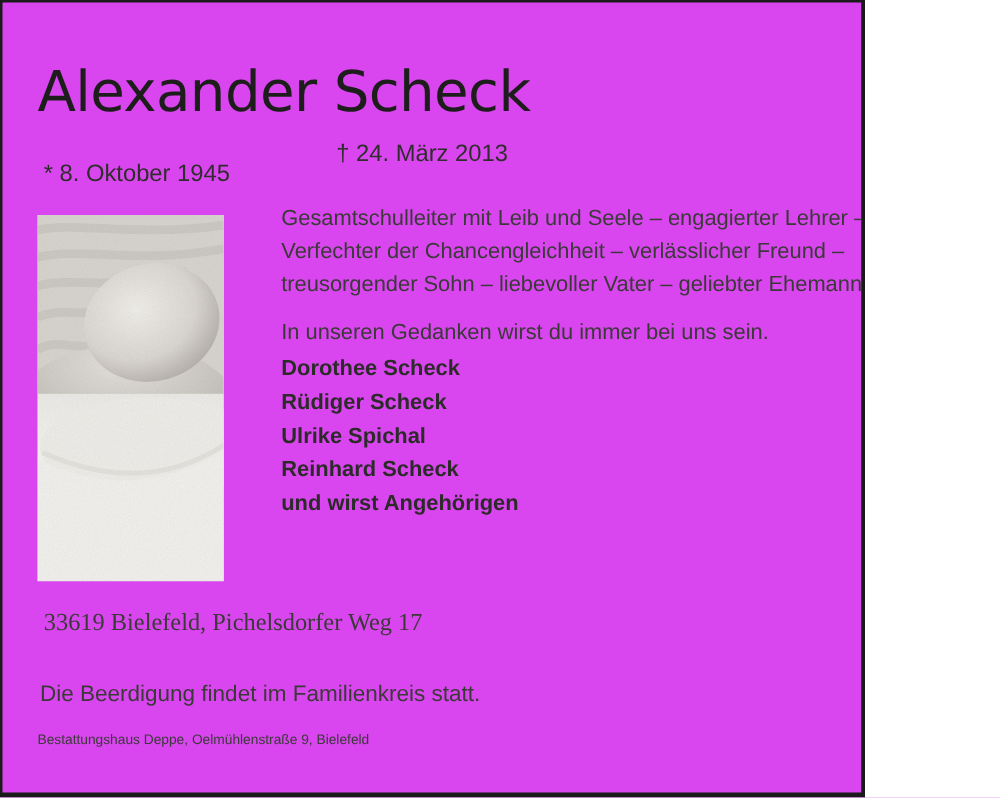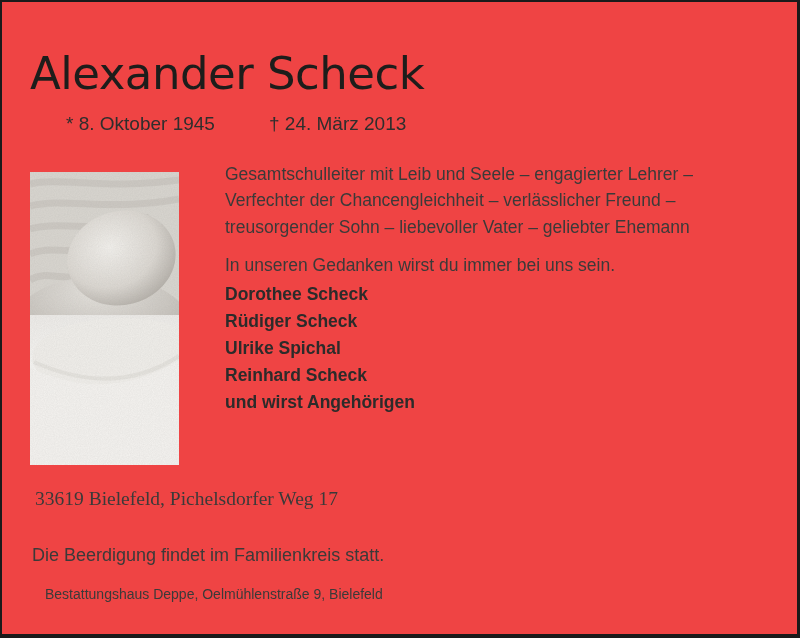--- a/index.html
+++ b/index.html
@@ -3,24 +3,24 @@
 <meta charset="utf-8">
 <style>
   html, body {
     margin: 0;
     padding: 0;
     background: #ffffff;
     font-family: "Liberation Sans", "DejaVu Sans", sans-serif;
   }
   .page {
     position: relative;
-    width: 800px;
+    width: 692px;
     height: 638px;
     box-sizing: border-box;
-    background: #ef4444;
+    background: #d946ef;
     border-style: solid;
     border-color: #1a1a1a;
     border-width: 2px 3px 4px 2px;
     overflow: hidden;
   }
   .title {
     position: absolute;
     left: 28px;
     top: 44px;
     margin: 0;
@@ -34,21 +34,21 @@
   }
   .dates {
     position: absolute;
     top: 110px;
     left: 0;
     width: 100%;
     font-size: 19px;
     line-height: 24px;
     color: #2f2e2d;
   }
-  .dates .birth { position: absolute; left: 33px; top: 0; white-space: nowrap; margin-left: 31px; }
+  .dates .birth { position: absolute; left: 33px; top: 16px; white-space: nowrap; }
   .dates .death { position: absolute; left: 240px; top: 0; white-space: nowrap; margin-left: 27px; }
   .photo {
     position: absolute;
     left: 28px;
     top: 170px;
     width: 149px;
     height: 293px;
     overflow: hidden;
     background: #eceae6;
   }
@@ -95,23 +95,23 @@
   .funeral-note {
     position: absolute;
     left: 30px;
     top: 543px;
     font-size: 18px;
     color: #3b3a39;
     white-space: nowrap;
   }
   .funeral-home {
     position: absolute;
-    left: 43px;
+    left: 28px;
     top: 584px;
-    font-size: 14px;
+    font-size: 11px;
     color: #3b3a39;
     white-space: nowrap;
   }
 </style>
 </head>
 <body>
 
 <div class="page">
 
   <h1 class="title">Alexander Scheck</h1>

